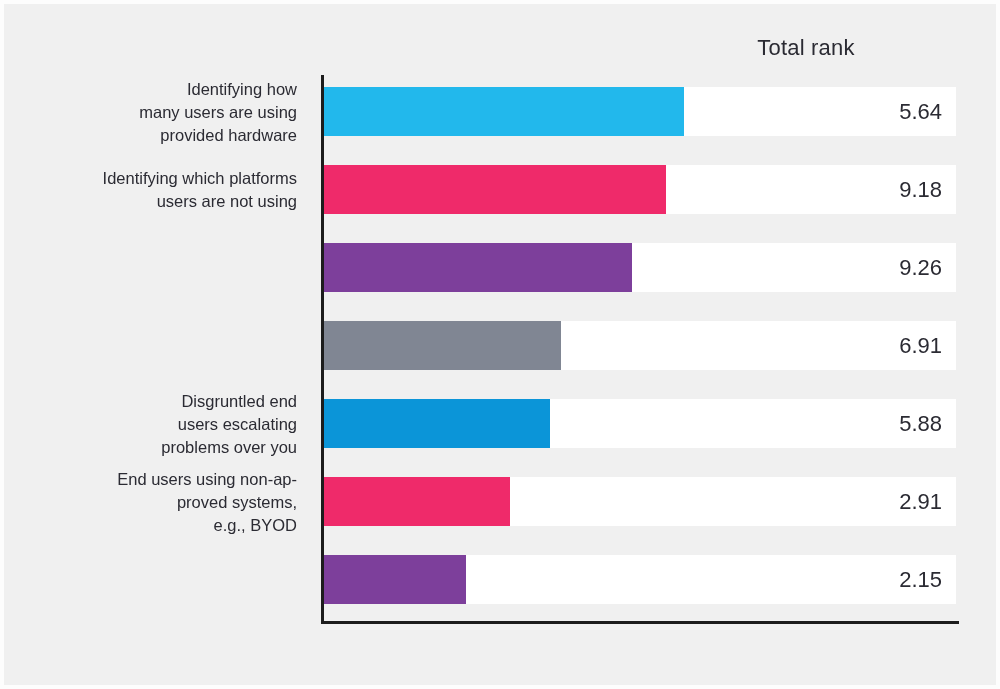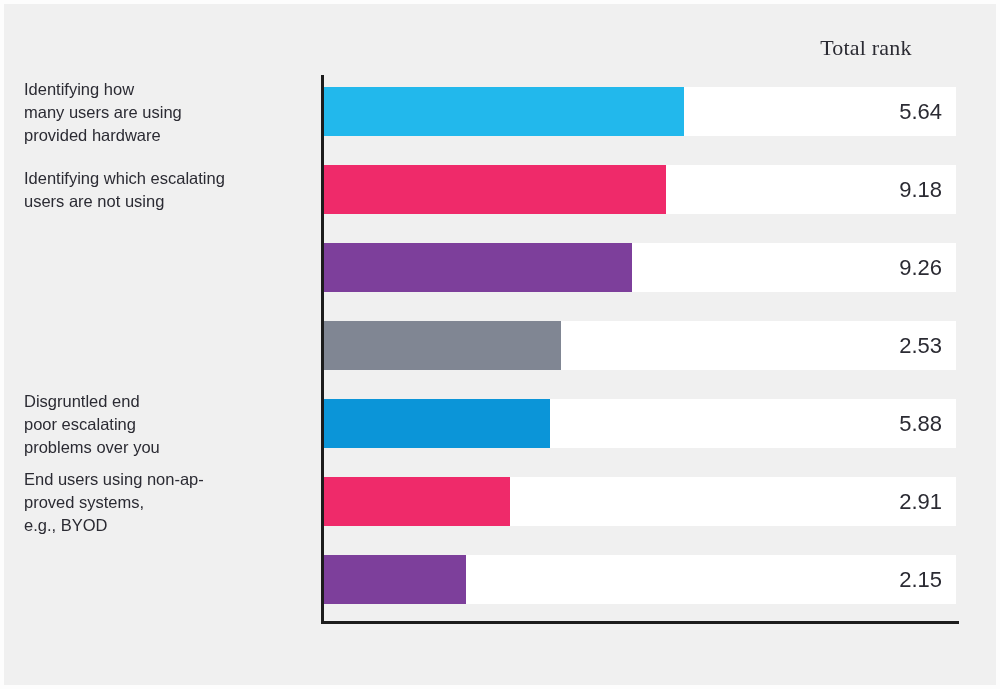--- a/index.html
+++ b/index.html
@@ -20,28 +20,27 @@
     height: 689px;
     box-sizing: border-box;
     background: #f0f0f0;
     border: 4px solid #fdfdfd;
     overflow: hidden;
   }
 
   
   #header-total-rank {
     position: absolute;
-    left: 736px;
+    left: 676px;
     top: 31px;
     width: 252px;
     text-align: center;
     font-size: 22px;
     color: #2b2b33;
     letter-spacing: 0.2px;
-    font-family: Liberation Serif, serif;
   }
 
   
   #plot-area {
     position: absolute;
     left: 0;
     top: 0;
     width: 1000px;
     height: 689px;
   }
@@ -77,21 +76,21 @@
     width: 632px;
     height: 49px;
     background: #ffffff;
   }
   .row-label {
     position: absolute;
     left: 20px;
     top: 50%;
     transform: translateY(-50%);
     width: 273px;
-    text-align: left;
+    text-align: right;
     font-size: 16.5px;
     line-height: 23px;
     color: #2b2b33;
     white-space: pre-line;
   }
   .row-bar {
     position: absolute;
     left: 320px;
     top: 0;
     height: 49px;
@@ -122,42 +121,42 @@
       <div class="row-bar" style="width:360px;background:#22b8ec;"></div>
       <div class="row-label">Identifying how
 many users are using
 provided hardware</div>
       <div class="row-value">5.64</div>
     </div>
 
     <div class="row" style="top:161px;">
       <div class="row-band"></div>
       <div class="row-bar" style="width:342px;background:#ef2a6a;"></div>
-      <div class="row-label">Identifying which escalating
+      <div class="row-label">Identifying which platforms
 users are not using</div>
       <div class="row-value">9.18</div>
     </div>
 
     <div class="row" style="top:239px;">
       <div class="row-band"></div>
       <div class="row-bar" style="width:308px;background:#7d3f9b;"></div>
       <div class="row-value">9.26</div>
     </div>
 
     <div class="row" style="top:317px;">
       <div class="row-band"></div>
       <div class="row-bar" style="width:237px;background:#808693;"></div>
-      <div class="row-value">2.53</div>
+      <div class="row-value">6.91</div>
     </div>
 
     <div class="row" style="top:395px;">
       <div class="row-band"></div>
       <div class="row-bar" style="width:226px;background:#0b95d8;"></div>
       <div class="row-label">Disgruntled end
-poor escalating
+users escalating
 problems over you</div>
       <div class="row-value">5.88</div>
     </div>
 
     <div class="row" style="top:473px;">
       <div class="row-band"></div>
       <div class="row-bar" style="width:186px;background:#ef2a6a;"></div>
       <div class="row-label">End users using non-ap-
 proved systems,
 e.g., BYOD</div>

